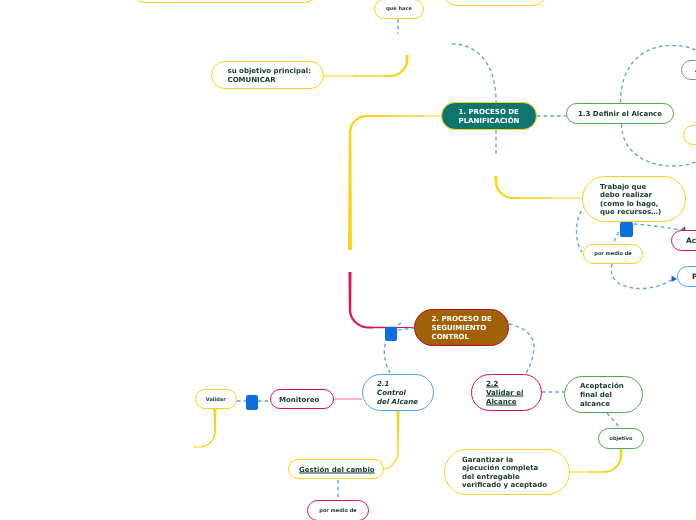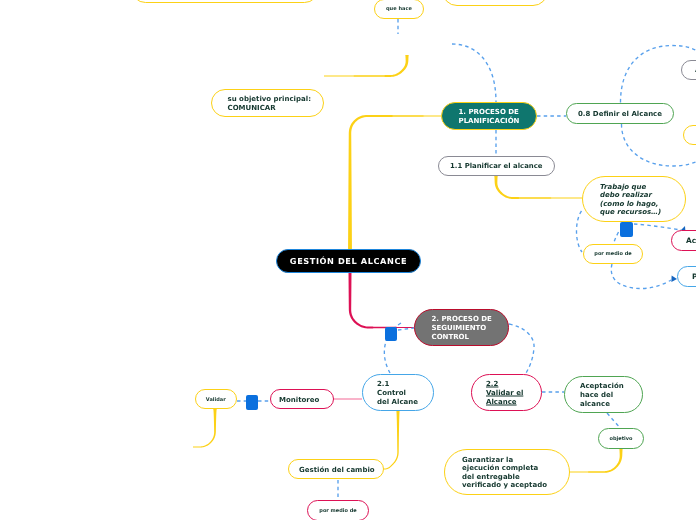--- a/index.html
+++ b/index.html
@@ -46,53 +46,51 @@
       <path d="M509,324 C525,327 535,337 534,348 C533,360 529,368 526,373" fill="none" stroke="#58A0EC" stroke-width="1.35" stroke-dasharray="3.5 3.2" stroke-linecap="butt"></path>
       <path d="M237,401 L246,401" fill="none" stroke="#58A0EC" stroke-width="1.35" stroke-dasharray="3.5 3.2" stroke-linecap="butt"></path>
       <path d="M258,401 L270,401" fill="none" stroke="#58A0EC" stroke-width="1.35" stroke-dasharray="3.5 3.2" stroke-linecap="butt"></path>
       <path d="M542,392 L564,392" fill="none" stroke="#58A0EC" stroke-width="1.35" stroke-dasharray="3.5 3.2" stroke-linecap="butt"></path>
       <path d="M607,413 C612,419 617,424 620,428" fill="none" stroke="#58A0EC" stroke-width="1.35" stroke-dasharray="3.5 3.2" stroke-linecap="butt"></path>
       <path d="M338,480 L338,500" fill="none" stroke="#58A0EC" stroke-width="1.35" stroke-dasharray="3.5 3.2" stroke-linecap="butt"></path>
     </svg>
 <div class="node" style="left: 131px; top: -26px; width: 188px; height: 29px; border: 1.35px solid rgb(252, 209, 22); font-size: 7px; padding-left: 12px; padding-right: 12px;"><span class="txt" style="transform: translateY(0.5px);"></span></div>
     <div class="node" style="left: 442px; top: -24px; width: 106px; height: 30px; border: 1.35px solid rgb(252, 209, 22); font-size: 7px; padding-left: 12px; padding-right: 12px;"><span class="txt" style="transform: translateY(0.5px);"></span></div>
     <div class="node" style="left: 374px; top: -1px; width: 50px; height: 19.5px; border: 1.35px solid rgb(252, 209, 22); font-size: 5.1px; padding-left: 6px; padding-right: 6px; justify-content: center; text-align: center;"><span class="txt" style="transform: translateY(0.5px);">que hace</span></div>
-    <div class="node" style="left: 211px; top: 61px; width: 113px; height: 27.5px; border: 1.35px solid rgb(252, 209, 22); font-size: 7px; padding-left: 15.5px; padding-right: 15.5px; margin-top: 28px;"><span class="txt" style="transform: translateY(0.5px);">su objetivo principal:
+    <div class="node" style="left: 211px; top: 61px; width: 113px; height: 27.5px; border: 1.35px solid rgb(252, 209, 22); font-size: 7px; padding-left: 15.5px; padding-right: 15.5px;"><span class="txt" style="transform: translateY(0.5px);">su objetivo principal:
 COMUNICAR</span></div>
     <div class="node" style="left: 441px; top: 102px; width: 95.5px; height: 27.5px; border: 1.35px solid rgb(252, 209, 22); background: #0f766e; color: rgb(255, 255, 255); font-size: 7px; padding-left: 16.5px; padding-right: 16.5px;"><span class="txt" style="transform: translateY(0.5px);">1. PROCESO DE
 PLANIFICACIÓN</span></div>
-    <div class="node" style="left: 566px; top: 103px; width: 107.5px; height: 20.5px; border: 1.35px solid rgb(79, 165, 82); font-size: 7px; padding-left: 11px; padding-right: 11px; justify-content: center; text-align: center;"><span class="txt" style="transform: translateY(0.5px);">0.8 Definir el Alcance</span></div>
-    <div class="node" style="left: 438px; top: 156px; width: 116.5px; height: 19.5px; border: 1.35px solid rgb(138, 138, 148); font-size: 6.9px; padding-left: 11px; padding-right: 11px; justify-content: center; text-align: center;"><span class="txt" style="transform: translateY(0.5px);">1.1 Planificar el alcance</span></div>
+    <div class="node" style="left: 566px; top: 103px; width: 107.5px; height: 20.5px; border: 1.35px solid rgb(79, 165, 82); font-size: 7px; padding-left: 11px; padding-right: 11px; justify-content: center; text-align: center;"><span class="txt" style="transform: translateY(0.5px);">1.3 Definir el Alcance</span></div>
     <div class="node" style="left: 681px; top: 60px; width: 50px; height: 19.5px; border: 1.35px solid rgb(138, 138, 148); font-size: 7px; padding-left: 13px; padding-right: 13px;"><span class="txt" style="transform: translateY(0.5px);">A</span></div>
     <div class="node" style="left: 683px; top: 125px; width: 50px; height: 20px; border: 1.35px solid rgb(252, 209, 22); font-size: 7px; padding-left: 13px; padding-right: 13px;"></div>
-    <div class="node" style="left: 582px; top: 176px; width: 104px; height: 45.5px; border: 1.35px solid rgb(252, 209, 22); font-size: 7px; padding-left: 17px; padding-right: 17px;"><span class="txt" style="transform: translateY(0.5px); font-style: italic;">Trabajo que
+    <div class="node" style="left: 582px; top: 176px; width: 104px; height: 45.5px; border: 1.35px solid rgb(252, 209, 22); font-size: 7px; padding-left: 17px; padding-right: 17px;"><span class="txt" style="transform: translateY(0.5px);">Trabajo que
 debo realizar
 (como lo hago,
 que recursos…)</span></div>
     <div class="node" style="left: 583px; top: 244px; width: 60px; height: 19.5px; border: 1.35px solid rgb(252, 209, 22); font-size: 5px; padding-left: 8px; padding-right: 8px; justify-content: center; text-align: center;"><span class="txt" style="transform: translateY(0.5px);">por medio de</span></div>
     <div class="node" style="left: 671px; top: 230px; width: 50px; height: 20.5px; border: 1.35px solid rgb(221, 17, 85); font-size: 7.4px; padding-left: 14px; padding-right: 14px;"><span class="txt" style="transform: translateY(0.5px);">Act</span></div>
     <div class="node" style="left: 677px; top: 266px; width: 50px; height: 20.5px; border: 1.35px solid rgb(69, 166, 232); font-size: 7.4px; padding-left: 14px; padding-right: 14px;"><span class="txt" style="transform: translateY(0.5px);">Pl</span></div>
-    <div class="node" style="left: 414px; top: 309px; width: 94.5px; height: 36.5px; border: 1.35px solid rgb(186, 12, 44); background: #737373; color: rgb(255, 255, 255); font-size: 7px; padding-left: 16.5px; padding-right: 16.5px;"><span class="txt" style="transform: translateY(0.5px);">2. PROCESO DE
+    <div class="node" style="left: 414px; top: 309px; width: 94.5px; height: 36.5px; border: 1.35px solid rgb(186, 12, 44); background: #a16207; color: rgb(255, 255, 255); font-size: 7px; padding-left: 16.5px; padding-right: 16.5px;"><span class="txt" style="transform: translateY(0.5px);">2. PROCESO DE
 SEGUIMIENTO
 CONTROL</span></div>
     <div class="node" style="left: 195px; top: 389px; width: 41.5px; height: 20px; border: 1.35px solid rgb(252, 209, 22); font-size: 5px; padding-left: 6px; padding-right: 6px; justify-content: center; text-align: center;"><span class="txt" style="transform: translateY(0.5px);">Validar</span></div>
     <div class="node" style="left: 270px; top: 389px; width: 63.5px; height: 20px; border: 1.35px solid rgb(221, 17, 85); font-size: 7px; padding-left: 8px; padding-right: 16px; justify-content: center; text-align: center;"><span class="txt" style="transform: translateY(0.5px);">Monitoreo</span></div>
-    <div class="node" style="left: 362px; top: 374px; width: 72px; height: 36.5px; border: 1.35px solid rgb(69, 166, 232); font-size: 7px; padding-left: 14px; padding-right: 14px;"><span class="txt" style="transform: translateY(0.5px);">2.1
+    <div class="node" style="left: 362px; top: 374px; width: 72px; height: 36.5px; border: 1.35px solid rgb(69, 166, 232); font-size: 7px; padding-left: 14px; padding-right: 14px; font-style: italic;"><span class="txt" style="transform: translateY(0.5px);">2.1
 Control
 del Alcane</span></div>
     <div class="node" style="left: 471px; top: 374px; width: 71px; height: 36.5px; border: 1.35px solid rgb(221, 17, 85); font-size: 7px; padding-left: 14px; padding-right: 14px; text-decoration: underline;"><span class="txt" style="transform: translateY(0.5px);">2.2
 Validar el
 Alcance</span></div>
     <div class="node" style="left: 564px; top: 376px; width: 79px; height: 36.5px; border: 1.35px solid rgb(79, 165, 82); font-size: 7px; padding-left: 15px; padding-right: 15px;"><span class="txt" style="transform: translateY(0.5px);">Aceptación
-hace del
+final del
 alcance</span></div>
     <div class="node" style="left: 598px; top: 428px; width: 46px; height: 20.5px; border: 1.35px solid rgb(79, 165, 82); font-size: 5px; padding-left: 6px; padding-right: 6px; justify-content: center; text-align: center;"><span class="txt" style="transform: translateY(0.5px);">objetivo</span></div>
-    <div class="node" style="left: 288px; top: 459px; width: 95.5px; height: 20px; border: 1.35px solid rgb(252, 209, 22); font-size: 7px; padding-left: 10px; padding-right: 10px; justify-content: center; text-align: center;"><span class="txt" style="transform: translateY(0.5px);">Gestión del cambio</span></div>
+    <div class="node" style="left: 288px; top: 459px; width: 95.5px; height: 20px; border: 1.35px solid rgb(252, 209, 22); font-size: 7px; padding-left: 10px; padding-right: 10px; justify-content: center; text-align: center; text-decoration: underline;"><span class="txt" style="transform: translateY(0.5px);">Gestión del cambio</span></div>
     <div class="node" style="left: 444px; top: 449px; width: 126px; height: 45.5px; border: 1.35px solid rgb(252, 209, 22); font-size: 7px; padding-left: 17px; padding-right: 17px;"><span class="txt" style="transform: translateY(0.5px);">Garantizar la
 ejecución completa
 del entregable
 verificado y aceptado</span></div>
     <div class="node" style="left: 307px; top: 500px; width: 62px; height: 20.5px; border: 1.35px solid rgb(221, 17, 85); font-size: 5px; padding-left: 8px; padding-right: 8px; justify-content: center; text-align: center;"><span class="txt" style="transform: translateY(0.5px);">por medio de</span></div>
-    <div class="node central" style="left: 276px; top: 249px; width: 145px; height: 24px; font-size: 8.2px;"><span>GESTIÓN DEL ALCANCE</span></div>
     <div class="toggle" style="left: 620px; top: 222px; width: 13px; height: 15px; background: rgb(11, 112, 222);"></div>
     <div class="toggle" style="left: 385px; top: 327px; width: 12px; height: 14px; background: rgb(11, 112, 222);"></div>
     <div class="toggle" style="left: 246px; top: 395px; width: 12px; height: 15px; background: rgb(11, 112, 222);"></div>
   </div>
 
 </body></html>

